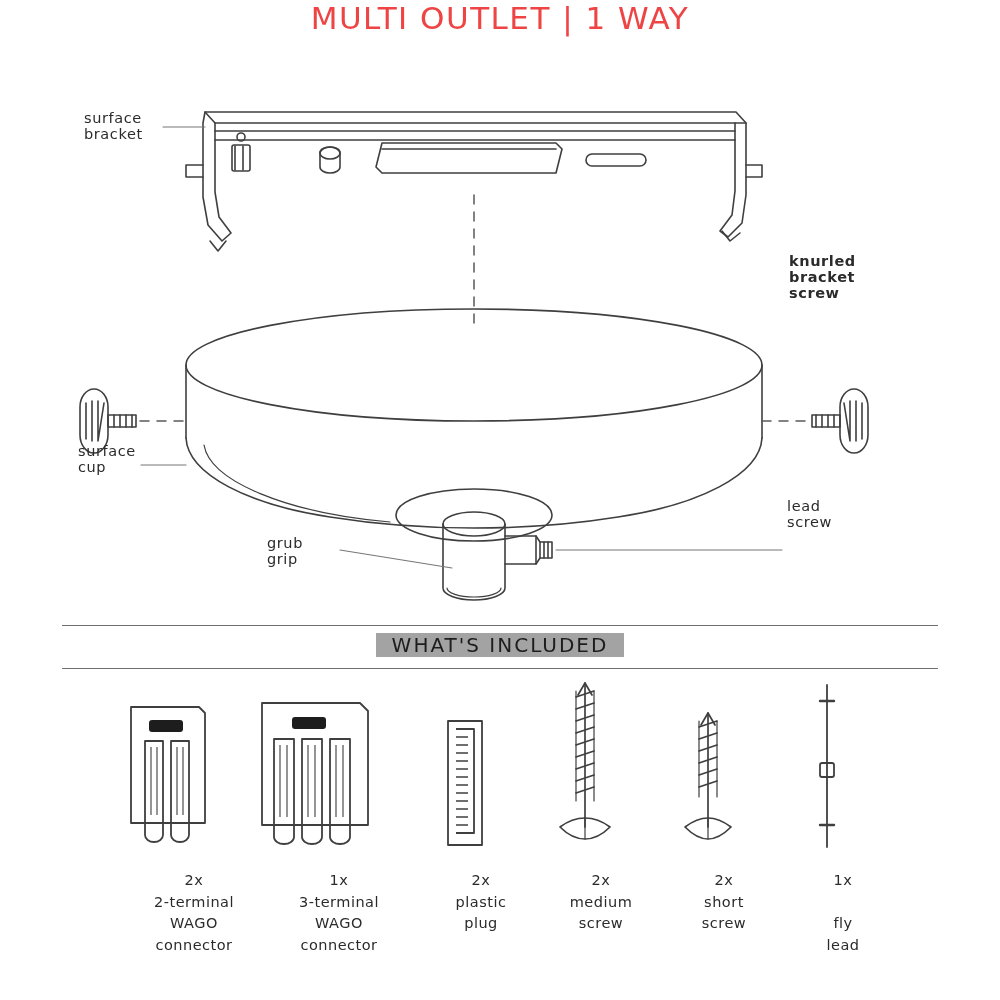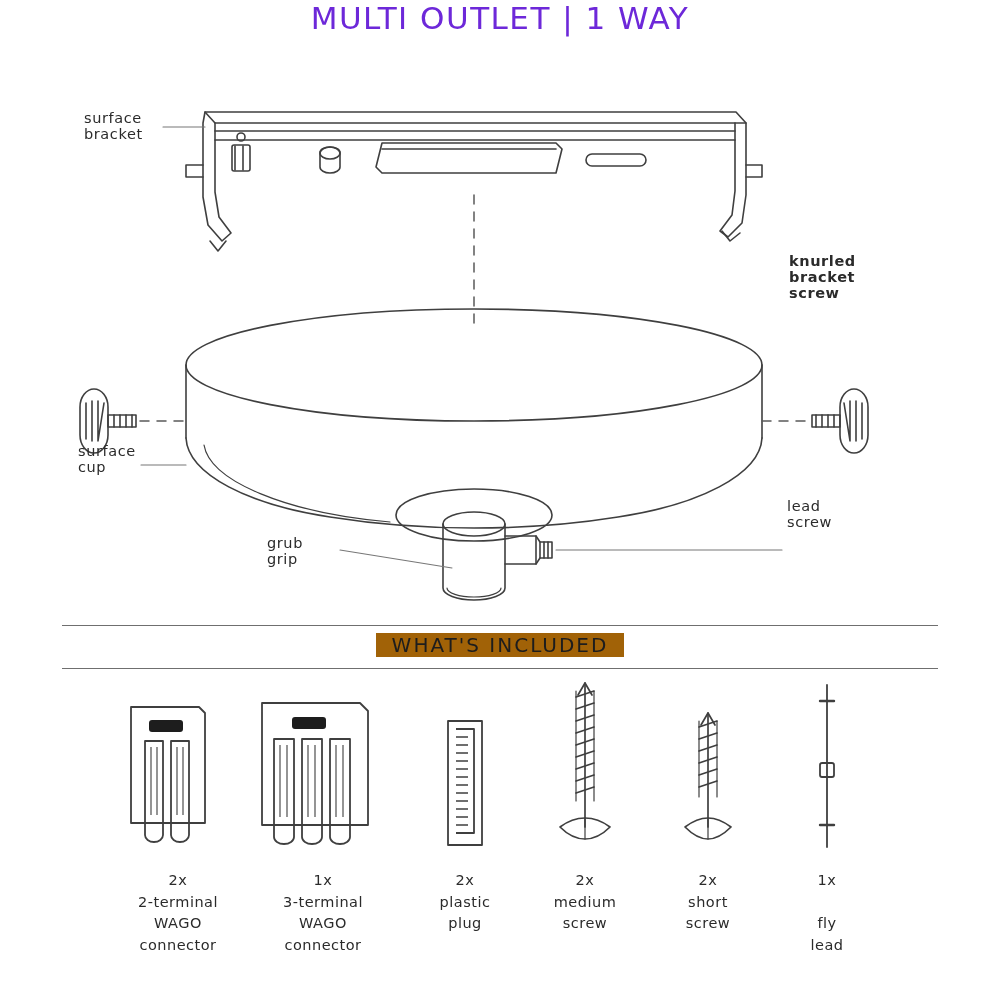--- a/index.html
+++ b/index.html
@@ -22,21 +22,21 @@
   
   .title {
     position: absolute;
     top: 0px;
     left: 0;
     width: 1000px;
     text-align: center;
     font-size: 31px;
     letter-spacing: 1.5px;
     font-weight: 400;
-    color: #6d28d9;
+    color: #ef4444;
     font-family: "DejaVu Sans", sans-serif;
   }
   
   #diagram-svg {
     position: absolute;
     top: 45px;
     left: 0;
     width: 1000px;
     height: 560px;
   }
@@ -73,21 +73,21 @@
     position: absolute;
     top: 633px;
     left: 0;
     width: 1000px;
     text-align: center;
     font-size: 20px;
     letter-spacing: 2px;
     color: #1d1d1d;
   }
   .wi-title-bg {
-    background: #a16207;
+    background: #a3a3a3;
     padding: 0 16px;
   }
   #parts-row {
     position: absolute;
     top: 675px;
     left: 0;
     width: 1000px;
     height: 320px;
   }
   .part {
@@ -99,21 +99,21 @@
   .part .art {
     position: absolute;
     top: 0;
     left: 0;
     width: 150px;
     height: 185px;
   }
   .part .caption {
     position: absolute;
     top: 195px;
-    left: 0;
+    left: 16px;
     width: 150px;
     text-align: center;
     font-size: 14.5px;
     line-height: 21.5px;
     letter-spacing: 0.5px;
     color: #2b2b2b;
     white-space: pre-line;
   }
   #part-0 { left: 103px; }
   #part-1 { left: 248px; }

